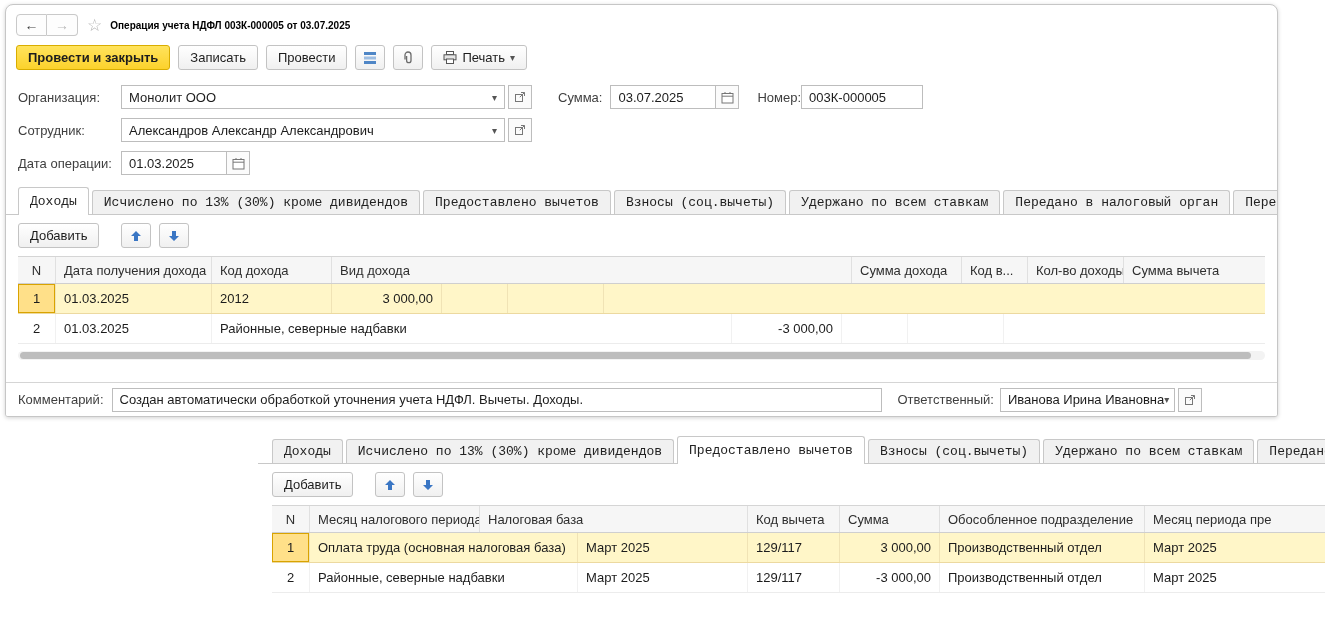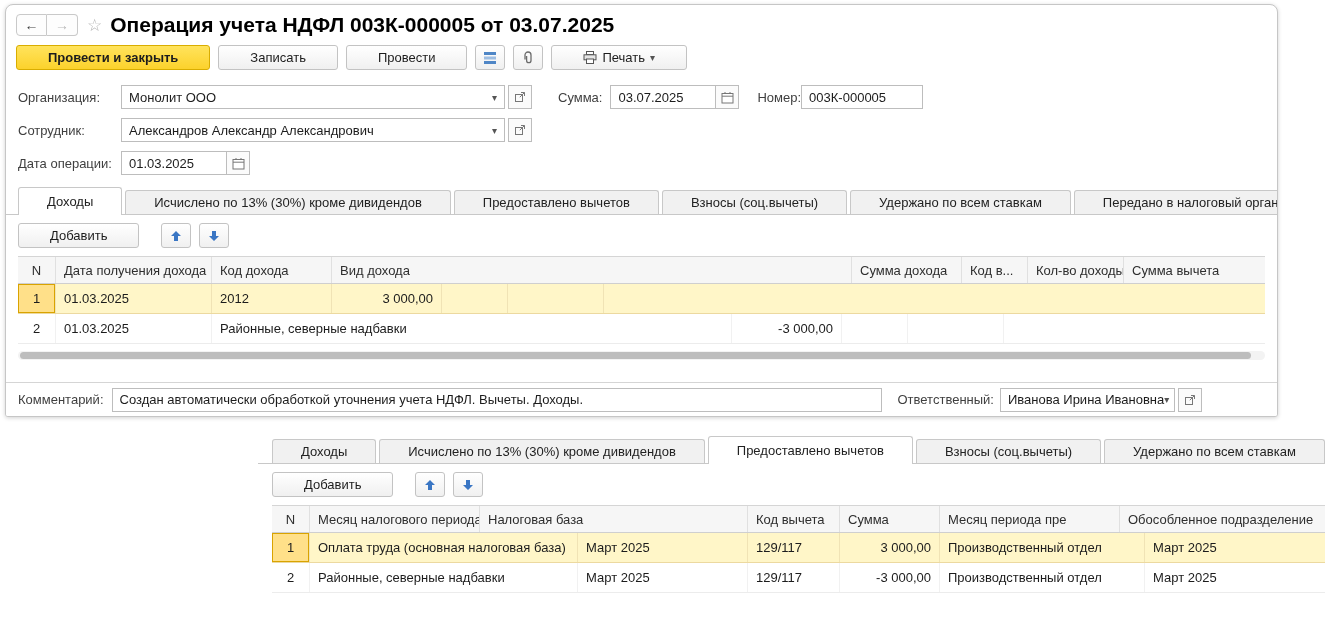--- a/index.html
+++ b/index.html
@@ -14,24 +14,24 @@
 
   .win-header { display:flex; align-items:center; padding:8px 10px 2px 10px; height:34px; }
   .nav-pair { display:flex; }
   .nav-btn { width:31px; height:22px; background:#fdfdfd; border:1px solid #c9c9c9;
     display:flex; align-items:center; justify-content:center; font-size:14px; cursor:pointer; }
   .nav-btn.first { border-radius:4px 0 0 4px; }
   .nav-btn.last  { border-radius:0 4px 4px 0; border-left:none; }
   .arrow-glyph { color:#3d3d3d; font-weight:bold; }
   .arrow-glyph.dim { color:#b9b9b9; }
   .star { color:#b5b5b5; font-size:17px; margin:0 8px 0 9px; cursor:pointer; }
-  .title { font-size:21px; font-weight:bold; color:#000; white-space:nowrap; }
+  .title { font-size:10px; font-weight:bold; color:#000; white-space:nowrap; }
 
   .toolbar { display:flex; align-items:center; gap:8px; padding:6px 10px; height:37px; }
-  .btn { height:25px; padding:0 31px; border:1px solid #c3c3c3; border-radius:3px;
+  .btn { height:25px; padding:0 11px; border:1px solid #c3c3c3; border-radius:3px;
     background:linear-gradient(#ffffff,#f0f0f0); font-size:13px; font-family:inherit;
     display:flex; align-items:center; gap:5px; cursor:pointer; white-space:nowrap; color:#1c1c1c; }
   .btn-primary { background:linear-gradient(#ffe35c, var(--accent-yellow,#fcd22c));
     border-color:var(--accent-yellow-dark,#d9ad00); font-weight:bold; }
   .icon-btn { width:30px; padding:0; justify-content:center; }
   .dd { font-size:10px; color:#555; }
 
   .field-row { display:flex; align-items:center; padding:0 12px; height:24px; margin-top:9px; }
   .lbl { width:103px; color:#3f3f3f; flex:0 0 auto; }
   .lbl-inline { color:#3f3f3f; flex:0 0 auto; }
@@ -39,23 +39,23 @@
     align-items:center; padding:0 7px; overflow:hidden; white-space:nowrap; }
   .combo { justify-content:space-between; }
   .sq-btn { width:24px; height:24px; border:1px solid #bdbdbd; background:#fbfbfb;
     display:flex; align-items:center; justify-content:center; cursor:pointer; flex:0 0 auto; }
   .gap3 { margin-left:3px; } .attach { margin-left:-1px; }
 
   
   .tabs { display:flex; align-items:flex-end; padding-left:12px; position:relative; margin-top:12px; height:28px; }
   .tabs::after { content:""; position:absolute; left:0; right:0; bottom:0; height:1px;
     background:var(--tab-border,#c8c8c8); }
-  .tab { height:25px; line-height:23px; padding:0 28px; margin-right:3px; white-space:nowrap;
+  .tab { height:25px; line-height:23px; padding:0 11px; margin-right:3px; white-space:nowrap;
     border:1px solid var(--tab-border,#c8c8c8); border-bottom:none; border-radius:3px 3px 0 0;
-    background:#f1f1f1; color:#222; cursor:pointer; position:relative; }
+    background:#f1f1f1; color:#222; cursor:pointer; position:relative;font-family:Liberation Mono, monospace; }
   .tab.active { background:#fff; height:28px; line-height:27px; z-index:2; font-weight:normal; }
   .tab.active::after { content:""; position:absolute; left:0; right:0; bottom:-1px; height:1px; background:#fff; }
 
   .content { padding:8px 12px 0 12px; }
   .cmd-row { display:flex; align-items:center; gap:8px; height:25px; }
   .move-btn { width:30px; height:25px; border:1px solid #c3c3c3; border-radius:3px;
     background:linear-gradient(#ffffff,#f0f0f0); display:flex; align-items:center; justify-content:center; cursor:pointer; }
 
   
   .tbl { margin-top:8px; border-top:1px solid #d5d5d5; }
@@ -298,22 +298,22 @@
         </div>
       </div>
 
       <div class="tbl">
         <div class="thead">
           <div class="th ctr" style="width:38px">N</div>
           <div class="th" style="width:170px">Месяц налогового периода</div>
           <div class="th" style="width:268px">Налоговая база</div>
           <div class="th" style="width:92px">Код вычета</div>
           <div class="th" style="width:100px">Сумма</div>
+          <div class="th" style="width:205px">Обособленное подразделение</div>
           <div class="th" style="flex:1">Месяц периода пре</div>
-          <div class="th" style="width:205px">Обособленное подразделение</div>
         </div>
         <div class="trow selected">
           <div class="td ctr current" style="width:38px">1</div>
           <div class="td" style="width:268px">Оплата труда (основная налоговая база)</div>
           <div class="td" style="width:170px">Март 2025</div>
           <div class="td" style="width:92px">129/117</div>
           <div class="td num" style="width:100px">3 000,00</div>
           <div class="td" style="width:205px">Производственный отдел</div>
           <div class="td" style="flex:1">Март 2025</div>
         </div>

